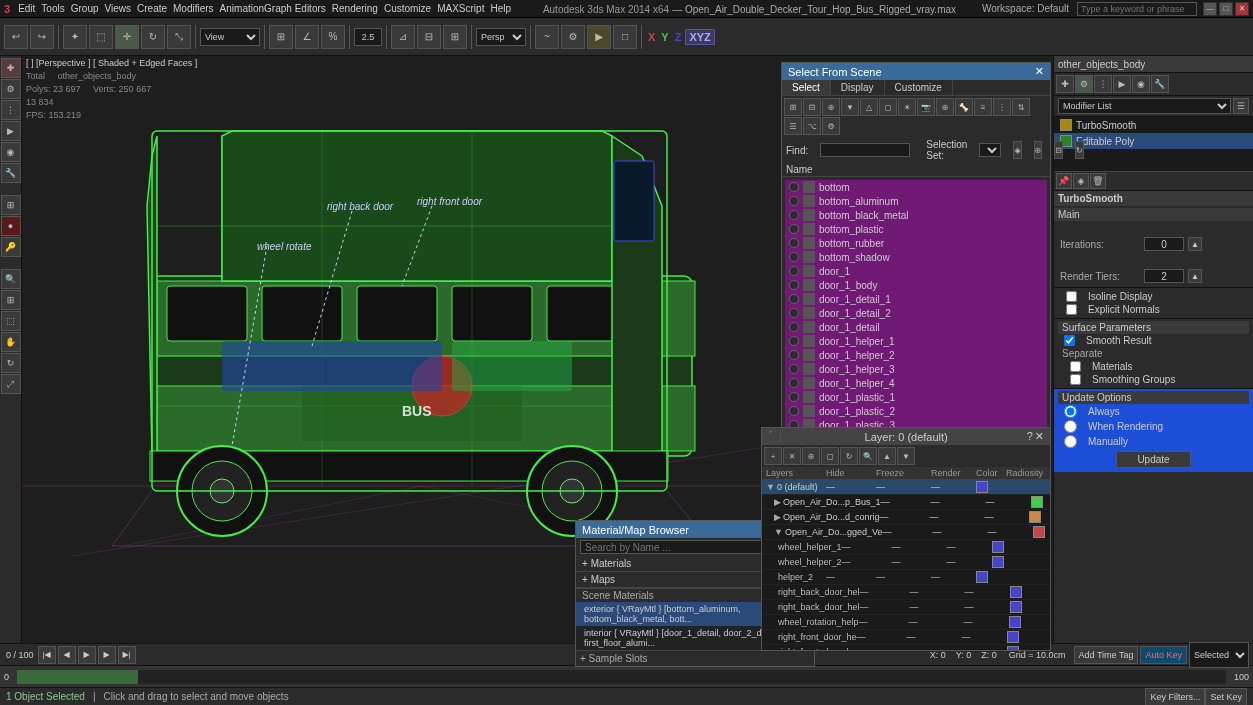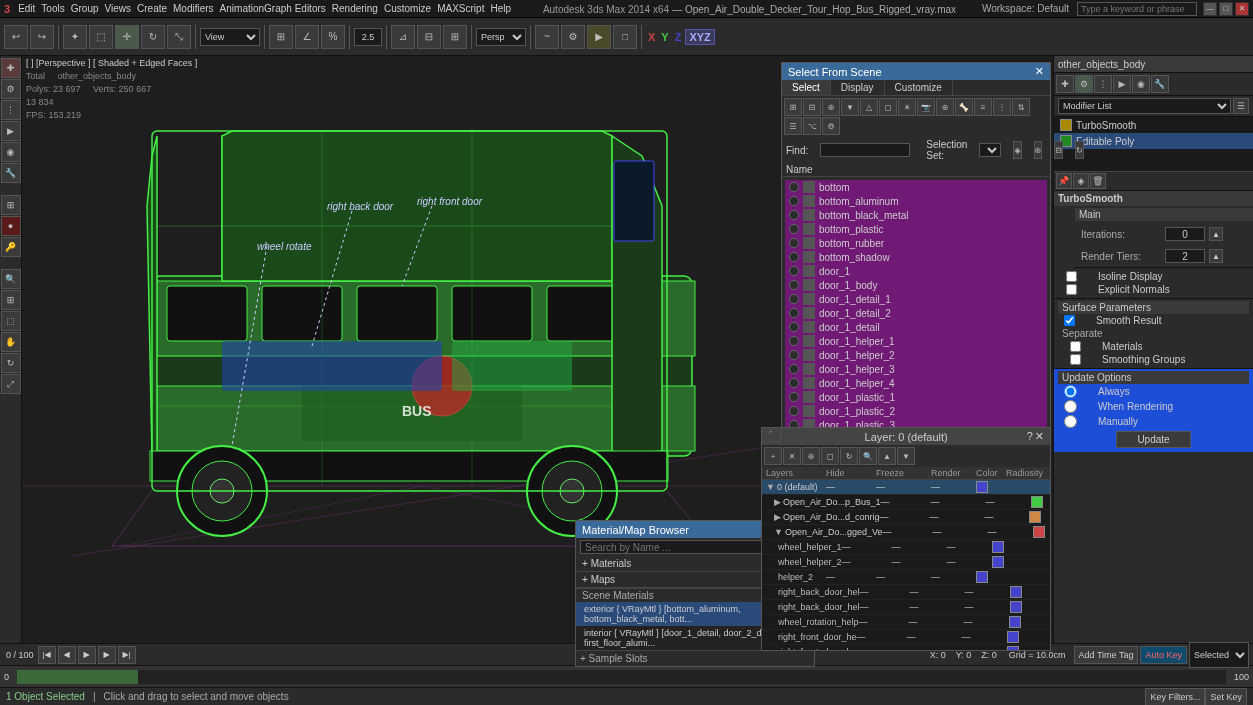--- a/index.html
+++ b/index.html
@@ -361,21 +361,21 @@
       border: 1px solid #555;
       font-size: 8px;
       display: flex; align-items: center; justify-content: center;
       cursor: pointer;
     }
     .checkbox-row {
       display: flex;
       align-items: center;
       padding: 1px 6px;
       font-size: 10px;
-      gap: 21px;
+      gap: 11px;
     }
     input[type="checkbox"] { width: 11px; height: 11px; }
 
     
     #status-bar {
       position: absolute;
       bottom: 0; left: 0; right: 0;
       height: 18px;
       background: #2b2b2b;
       border-top: 1px solid #111;
@@ -697,23 +697,23 @@
     </div>
 
     <div style="display:flex;gap:1px;padding:1px 2px;background:#2b2b2b;border-bottom:1px solid #111;">
       <div class="lp-btn" style="width:16px;height:16px;">📌</div>
       <div class="lp-btn" style="width:16px;height:16px;">◈</div>
       <div class="lp-btn" style="width:16px;height:16px;">🗑</div>
     </div>
 
     <div style="background:#3a3a3a;padding:2px 4px;font-size:10px;font-weight:bold;color:#ccc;">TurboSmooth</div>
 
-    <div style="background:#2b2b2b;padding:2px 0;border-bottom:1px solid #111;margin-left:21px;">
+    <div style="background:#2b2b2b;padding:2px 0;border-bottom:1px solid #111;">
       <div style="background:#3a3a3a;padding:1px 4px;font-size:10px;color:#ccc;">Main</div>
-      <div class="param-row" style="padding:6px 6px;">
+      <div class="param-row" style="padding:16px 6px;">
         <span class="param-label">Iterations:</span>
         <input class="param-input" type="text" value="0" style="">
         <div class="param-spinner">▲</div>
       </div>
       <div class="param-row" style="padding:2px 6px;">
         <span class="param-label">Render Tiers:</span>
         <input class="param-input" type="text" value="2" style="">
         <div class="param-spinner">▲</div>
       </div>
     </div>

